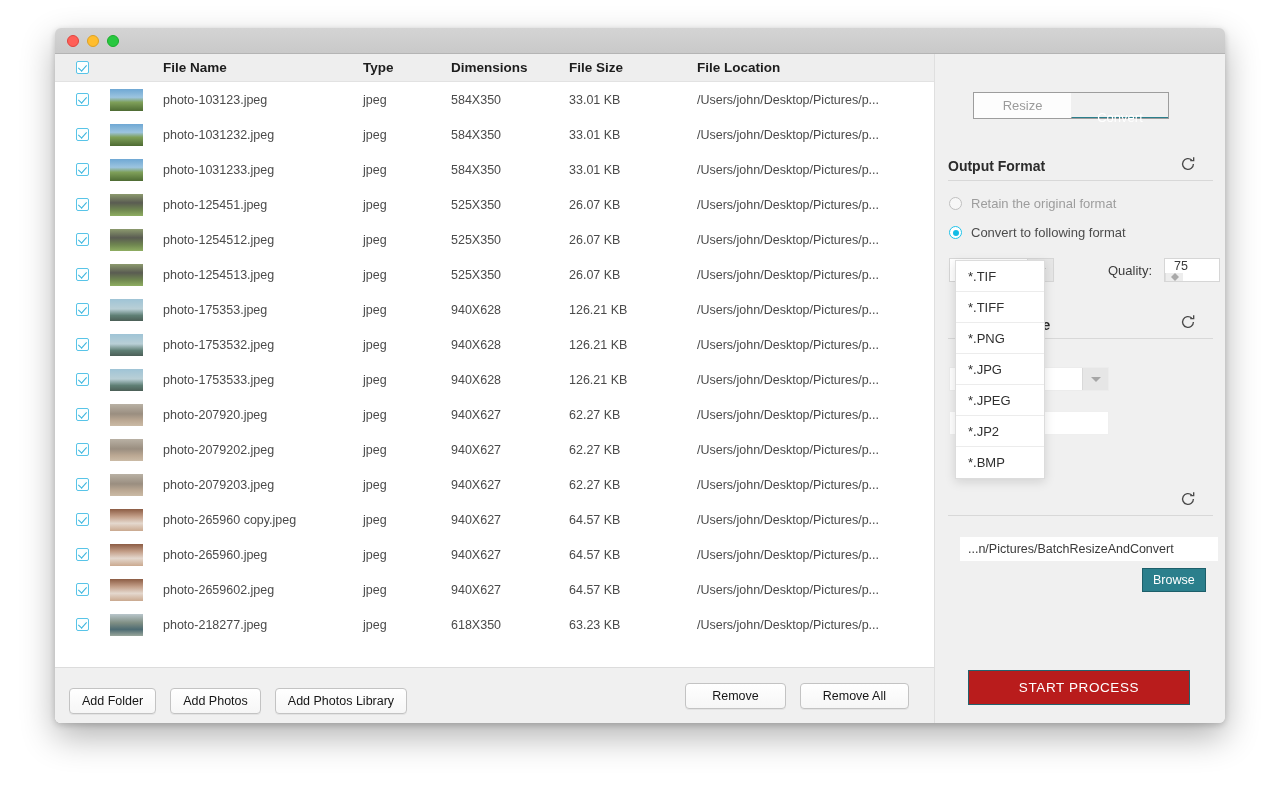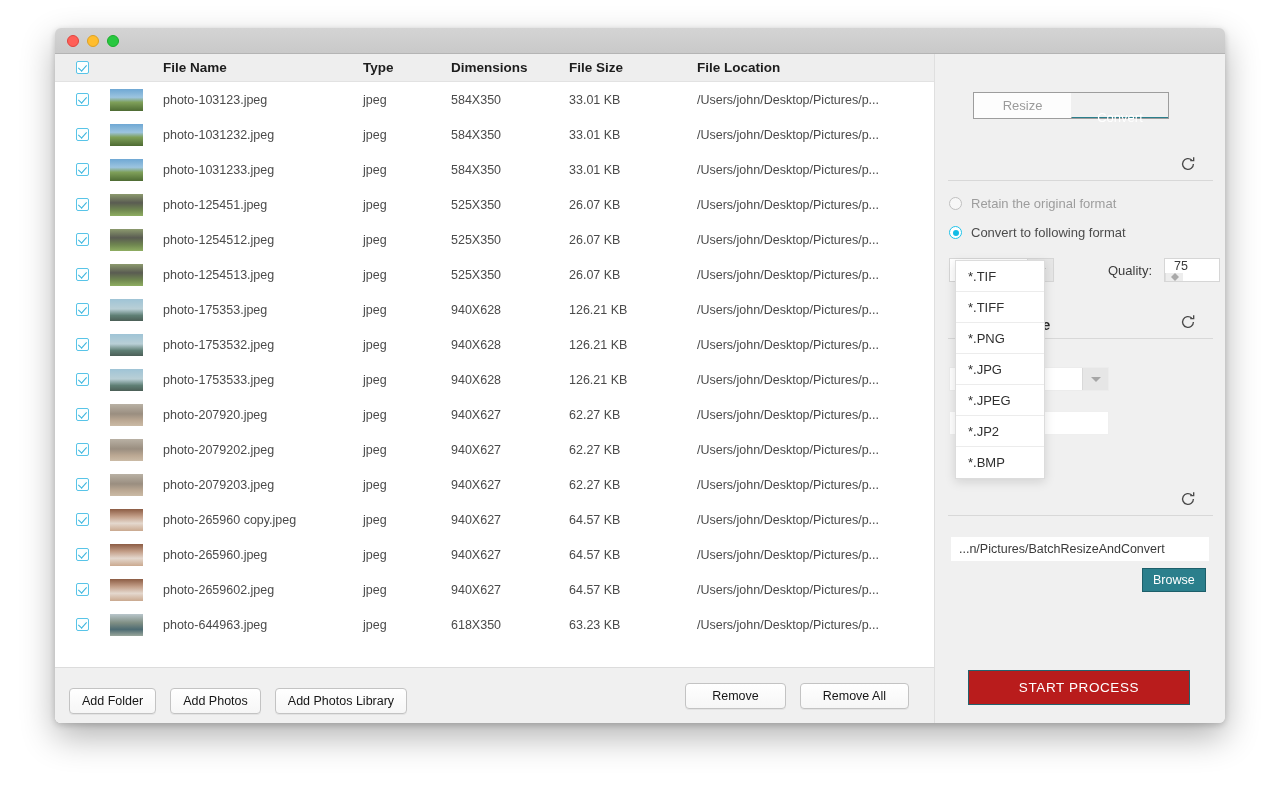--- a/index.html
+++ b/index.html
@@ -480,21 +480,21 @@
             <div class="c-size">64.57 KB</div>
             <div class="c-loc">/Users/john/Desktop/Pictures/p...</div>
           </div>
           <div class="row">
             <div class="c-check">
               <div class="cbx"></div>
             </div>
             <div class="c-thumb">
               <div class="thumb th-car"></div>
             </div>
-            <div class="c-name">photo-644963.jpeg</div>
+            <div class="c-name">photo-218277.jpeg</div>
             <div class="c-type">jpeg</div>
             <div class="c-dim">618X350</div>
             <div class="c-size">63.23 KB</div>
             <div class="c-loc">/Users/john/Desktop/Pictures/p...</div>
           </div>
         </div>
 
       <div id="leftbottom">
         <div id="addbtns">
           <button class="macbtn">Add Folder</button>
@@ -508,20 +508,21 @@
       </div>
     </div>
 
     <div id="rightpane">
 
       <div id="segment">
         <div class="seg seg-off">Resize</div>
         <div class="seg seg-on">Convert</div>
       </div>
 
+      <div class="sect-head" style="top:104px;">Output Format</div>
       <svg class="refresh" style="left:244px; top:101px;" viewBox="0 0 20 20">
         <path d="M16 10a6 6 0 1 1-1.9-4.4" fill="none" stroke="#4a4a4a" stroke-width="1.5"></path>
         <path d="M16.3 2.4 V6.2 H12.5" fill="none" stroke="#4a4a4a" stroke-width="1.5"></path>
       </svg>
       <div class="sect-rule" style="top:126px;"></div>
 
       <div class="radio-row" style="top:142px;">
         <div class="radio"></div>
         <div class="radio-lbl dim">Retain the original format</div>
       </div>
@@ -561,21 +562,21 @@
       </div>
 
       <div class="textinput ph" style="left:14px; top:357px; width:160px; border-color:#efefef;">Name</div>
 
       <svg class="refresh" style="left:244px; top:436px;" viewBox="0 0 20 20">
         <path d="M16 10a6 6 0 1 1-1.9-4.4" fill="none" stroke="#4a4a4a" stroke-width="1.5"></path>
         <path d="M16.3 2.4 V6.2 H12.5" fill="none" stroke="#4a4a4a" stroke-width="1.5"></path>
       </svg>
       <div class="sect-rule" style="top:461px;"></div>
 
-      <div class="textinput" style="left:16px; top:457px; width:258px; border:none; background:#ffffff; top:483px;">...n/Pictures/BatchResizeAndConvert</div>
+      <div class="textinput" style="left:25px; top:457px; width:258px; border:none; background:#ffffff; top:483px;">...n/Pictures/BatchResizeAndConvert</div>
 
       <button id="browse" style="left:207px; top:514px;">Browse</button>
 
       <div id="startprocess">START PROCESS</div>
     </div>
   </div>
 </div>
 
 <div id="dropdown">
     <div class="dd-item">*.TIF</div>

